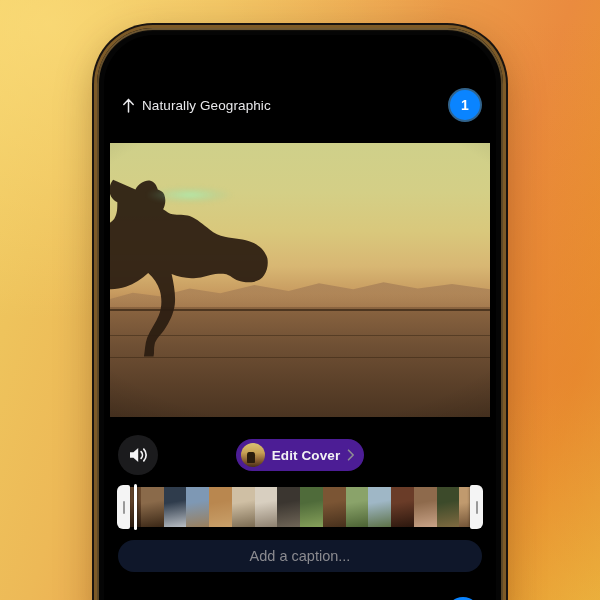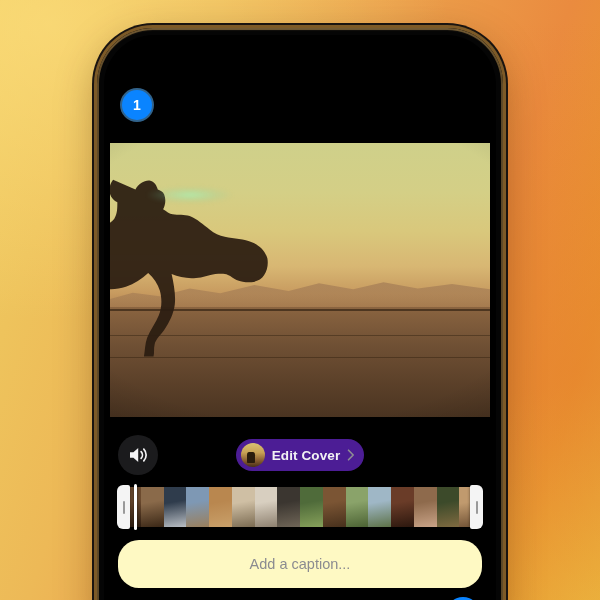--- a/index.html
+++ b/index.html
@@ -306,23 +306,23 @@
     border-radius: 2px;
     background: #fff;
     box-shadow: 0 0 3px rgba(0,0,0,.6);
   }
 
   
   .caption {
     position: absolute;
     left: 14px; right: 14px;
     top: 505px;
-    height: 48px;
+    height: 32px;
     border-radius: 21px;
-    background: #fef9c3;
+    background: #0f172a;
     display: flex;
     align-items: center;
     justify-content: center;
   }
   .caption-ph {
     color: #8b8b90;
     font-size: 14.5px;
   }
 
   
@@ -361,20 +361,26 @@
 
   <div class="backdrop"></div>
   <div class="backdrop-glow"></div>
 
   <div class="phone">
     <div class="phone-edge"></div>
 
     <div class="screen">
 
       <div class="hdr">
+        <div class="hdr-left">
+          <svg class="hdr-arrow" viewBox="0 0 13 15">
+            <path d="M6.5 14V2.2M6.5 1.6 1.8 6.4M6.5 1.6l4.7 4.8" stroke="#e9e9ec" stroke-width="1.5" fill="none" stroke-linecap="round" stroke-linejoin="round"></path>
+          </svg>
+          <span class="hdr-title">Naturally Geographic</span>
+        </div>
         <div class="badge">1</div>
       </div>
 
       <div class="video">
         <div class="sky"></div>
         <div class="mountains"></div>
         <div class="ground"></div>
         <div class="horizon-line"></div>
         <div class="ground-streak" style="top:70%"></div>
         <div class="ground-streak" style="top:78%"></div>

